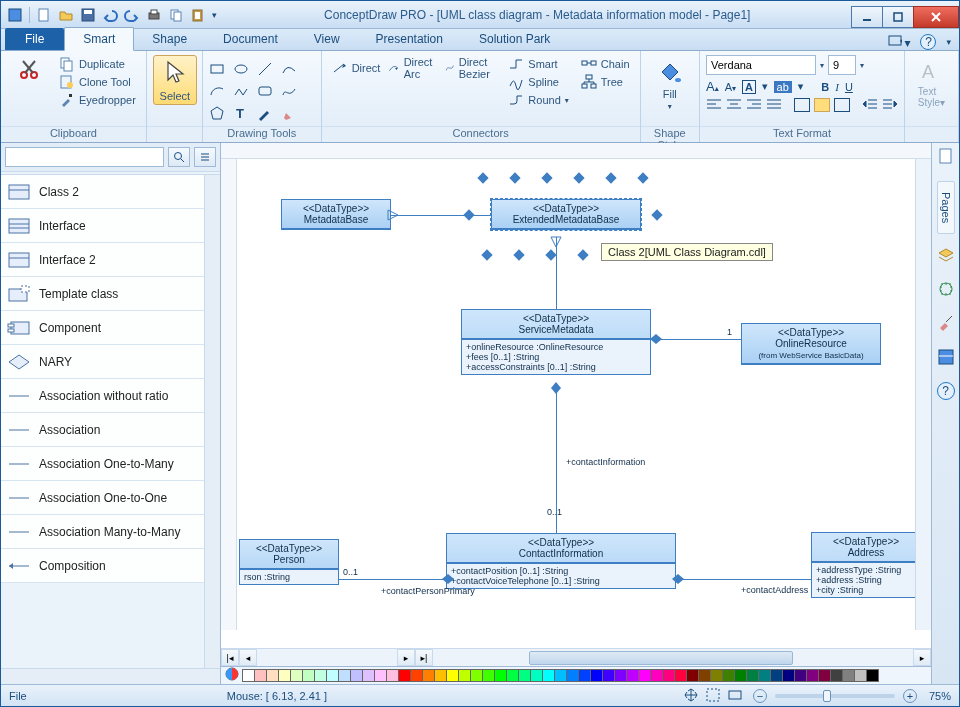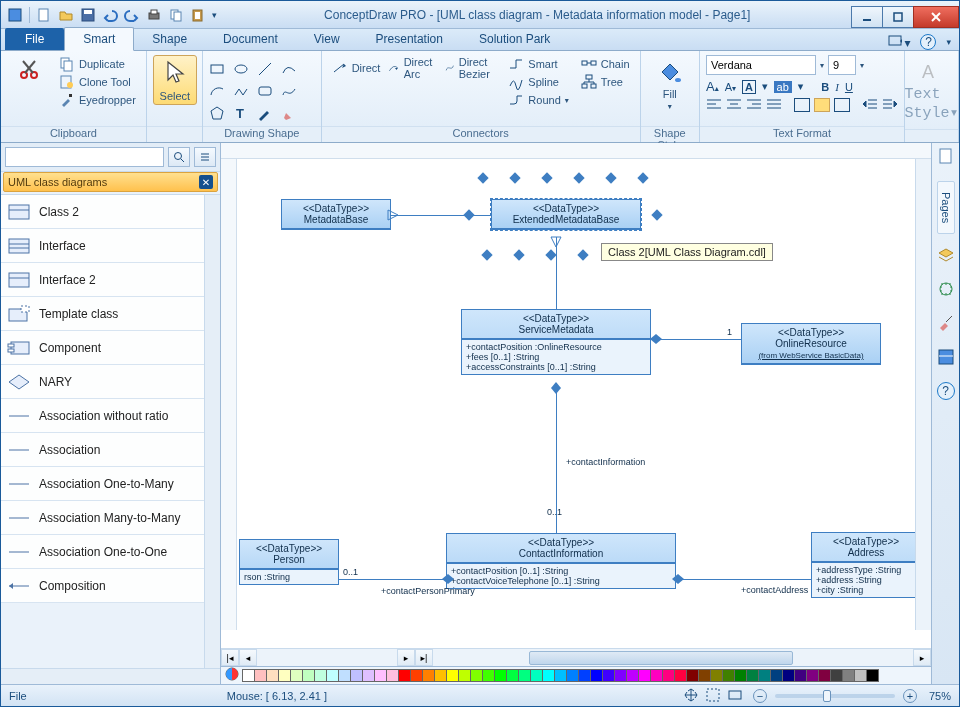--- a/index.html
+++ b/index.html
@@ -238,21 +238,21 @@
         <svg width="16" height="16">
             <text x="3" y="13" font-size="13" fill="#1b4d7d" font-weight="bold">T</text>
           </svg>
         <svg width="16" height="16">
             <path d="M2 14l8-8 2 2-8 8z" fill="#1b4d7d"></path>
           </svg>
         <svg width="16" height="16">
             <path d="M3 13l2-5 5 5-5 2z" fill="#d88"></path>
           </svg>
       </div>
-      <div class="label">Drawing Shape</div>
+      <div class="label">Drawing Tools</div>
     </div>
 
     <div class="group">
       <div class="body">
         <div style="display:flex; flex-direction:row;">
           <div class="smallrow">
               <svg class="icon16" viewBox="0 0 16 16">
                 <line x1="2" y1="12" x2="12" y2="4" stroke="#1b4d7d"></line>
                 <path d="M12 4l-2 4 4-2z" fill="#1b4d7d"></path>
               </svg>
@@ -396,21 +396,21 @@
       </div>
       <div class="label">Text Format</div>
     </div>
 
     <div class="group" style="width:54px;">
       <div class="body" style="justify-content:center;">
         <div class="bigbtn" style="opacity:.5;">
           <svg width="26" height="26">
               <text x="3" y="20" font-size="18" fill="#888" font-family="serif">A</text>
             </svg>
-          <span style="font-size:15px;font-family:Liberation Mono, monospace;">Text<br>Style▾</span>
+          <span style="font-size:10px;">Text<br>Style▾</span>
         </div>
       </div>
       <div class="label"></div>
     </div>
   </div>
 
   <div class="workspace">
 
     <div class="sidebar">
       <div class="searchrow">
@@ -422,24 +422,20 @@
             </svg>
           </div>
         <div class="sbtn">
             <svg width="12" height="12">
               <line x1="2" y1="3" x2="10" y2="3" stroke="#1b4d7d"></line>
               <line x1="2" y1="6" x2="10" y2="6" stroke="#1b4d7d"></line>
               <line x1="2" y1="9" x2="10" y2="9" stroke="#1b4d7d"></line>
             </svg>
           </div>
       </div>
-      <div class="libname">
-        <span>UML class diagrams</span>
-        <span style="background:#15508e; color:#fff; width:14px; height:14px; display:flex; align-items:center; justify-content:center; border-radius:2px; font-size:10px;">✕</span>
-      </div>
       <div class="liblist">
         <div class="libitems">
             <div class="libitem">
               <span class="shape">
                 <svg width="24" height="18" viewBox="0 0 24 18">
                   <rect x="2" y="2" width="20" height="14" fill="#e6eefb" stroke="#4d73a5"></rect>
                   <line x1="2" y1="7" x2="22" y2="7" stroke="#4d73a5"></line>
                 </svg>
               </span>
               <span>Class 2</span>
@@ -513,29 +509,29 @@
                 </svg>
               </span>
               <span>Association One-to-Many</span>
             </div>
             <div class="libitem">
               <span class="shape">
                 <svg width="24" height="18" viewBox="0 0 24 18">
                   <line x1="2" y1="9" x2="22" y2="9" stroke="#4d73a5"></line>
                 </svg>
               </span>
+              <span>Association One-to-One</span>
+            </div>
+            <div class="libitem">
+              <span class="shape">
+                <svg width="24" height="18" viewBox="0 0 24 18">
+                  <line x1="2" y1="9" x2="22" y2="9" stroke="#4d73a5"></line>
+                </svg>
+              </span>
               <span>Association Many-to-Many</span>
-            </div>
-            <div class="libitem">
-              <span class="shape">
-                <svg width="24" height="18" viewBox="0 0 24 18">
-                  <line x1="2" y1="9" x2="22" y2="9" stroke="#4d73a5"></line>
-                </svg>
-              </span>
-              <span>Association One-to-One</span>
             </div>
             <div class="libitem">
               <span class="shape">
                 <svg width="24" height="18" viewBox="0 0 24 18">
                   <line x1="2" y1="9" x2="22" y2="9" stroke="#4d73a5"></line>
                   <path d="M2 9l4-3v6z" fill="#4d73a5"></path>
                 </svg>
               </span>
               <span>Composition</span>
             </div>
@@ -569,28 +565,28 @@
         <div class="handle" style="left:294px; top:92px;"></div>
         <div class="handle" style="left:326px; top:92px;"></div>
         <div class="handle" style="left:358px; top:92px;"></div>
         <div class="handle" style="left:390px; top:92px;"></div>
 
         <div class="tooltip" style="left:380px; top:84px;">Class 2[UML Class Diagram.cdl]</div>
 
         <div class="umlbox" style="left:240px; top:150px; width:190px;">
           <div class="hdr"><span>&lt;&lt;DataType&gt;&gt;</span><br><span>ServiceMetadata</span></div>
           <div class="sect">
-            <div>+contactPosition :OnlineResource</div>
+            <div>+onlineResource :OnlineResource</div>
             <div>+fees [0..1] :String</div>
             <div>+accessConstraints [0..1] :String</div>
           </div>
         </div>
 
         <div class="umlbox" style="left:520px; top:164px; width:140px;">
-          <div class="hdr"><span>&lt;&lt;DataType&gt;&gt;</span><br><span>OnlineResource</span><br><span style="font-size:8px;text-decoration:underline;">(from WebService BasicData)</span></div>
+          <div class="hdr"><span>&lt;&lt;DataType&gt;&gt;</span><br><span>OnlineResource</span><br><span style="font-size:8px;">(from WebService BasicData)</span></div>
         </div>
 
         <div class="umlbox" style="left:225px; top:374px; width:230px; overflow:hidden;">
           <div class="hdr"><span>&lt;&lt;DataType&gt;&gt;</span><br><span>ContactInformation</span></div>
           <div class="sect">
             <div>+contactPosition [0..1] :String</div>
             <div>+contactVoiceTelephone [0..1] :String</div>
           </div>
         </div>
 

